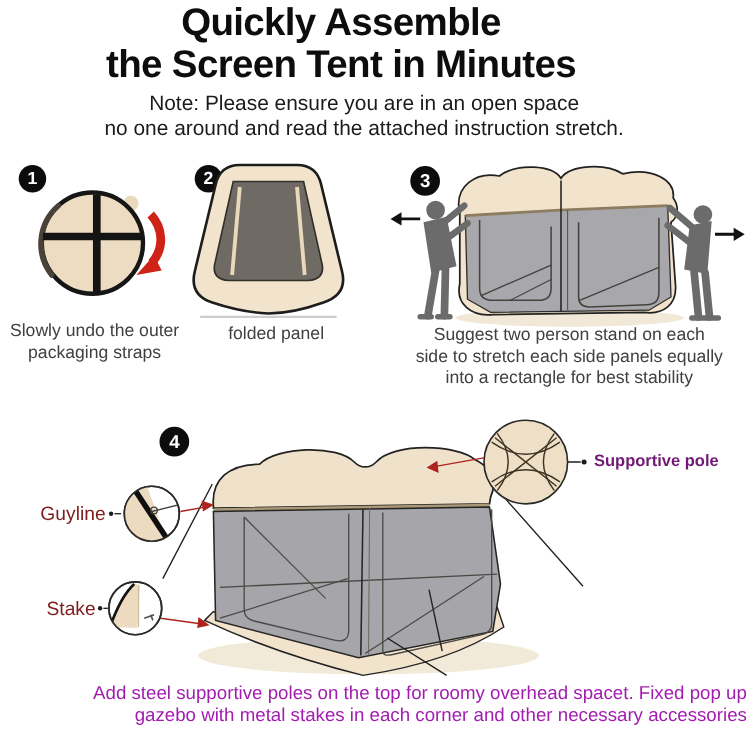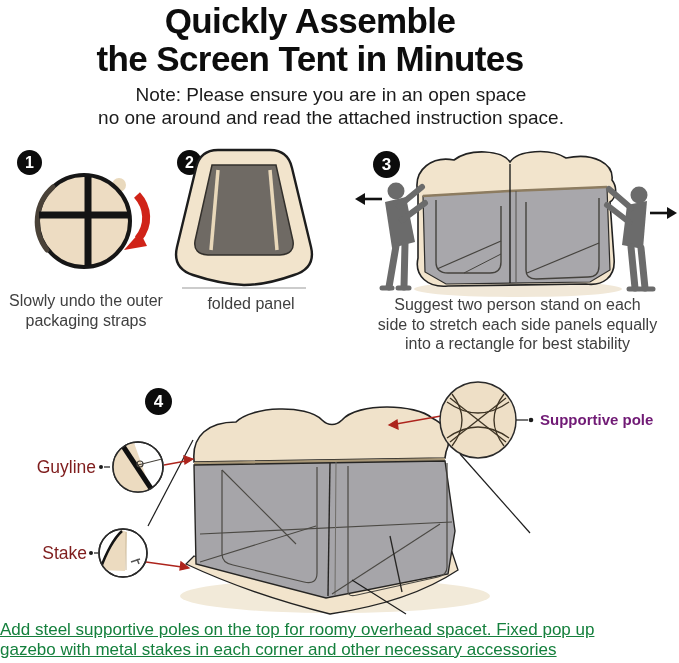--- a/index.html
+++ b/index.html
@@ -14,39 +14,39 @@
   .note-line{font-size:19px;line-height:23px;color:#1b1b1b;}
   .note-block{margin-top:5px;padding-left:42px;}
   .badge{
     position:absolute;background:#0c0c0c;color:#fff;border-radius:50%;
     display:flex;align-items:center;justify-content:center;font-weight:700;
   }
   .badge.sm{width:25px;height:25px;font-size:16px;}
   .badge.lg{width:27px;height:27px;font-size:17px;}
   .caption{position:absolute;text-align:center;font-size:16px;line-height:19.5px;color:#404040;}
   .caption span{display:block;}
-  .footer-caption{position:absolute;left:0;top:620px;width:679px;text-align:left;
-    font-size:17px;line-height:20px;color:#15803d;text-decoration:underline;}
+  .footer-caption{position:absolute;left:0;top:620px;width:679px;text-align:right;
+    font-size:17px;line-height:20px;color:#a21caf;}
   .footer-caption span{display:block;}
   .callout-label{position:absolute;font-size:17.5px;color:#7f1d1d;}
   .callout-label.right-align{text-align:right;}
   .pole-label{position:absolute;font-size:15px;font-weight:700;color:#701a75;}
   svg{position:absolute;display:block;}
 </style>
 </head>
 <body>
 
 <div id="stage">
 
   <div class="abs header">
     <div class="title-line">Quickly Assemble</div>
     <div class="title-line">the Screen Tent in Minutes</div>
     <div class="note-block">
       <div class="note-line">Note: Please ensure you are in an open space</div>
-      <div class="note-line">no one around and read the attached instruction space.</div>
+      <div class="note-line">no one around and read the attached instruction stretch.</div>
     </div>
   </div>
 
   <div class="badge sm" style="left:17px;top:150px;">1</div>
   <div class="badge sm" style="left:177px;top:150px;">2</div>
   <div class="badge lg" style="left:373px;top:151px;">3</div>
   <div class="badge lg" style="left:145px;top:388px;">4</div>
 
   <svg style="left:18px;top:168px;" width="140" height="118" viewBox="0 0 140 118">
     <circle cx="101" cy="17" r="7" fill="#e9d9bd"></circle>

